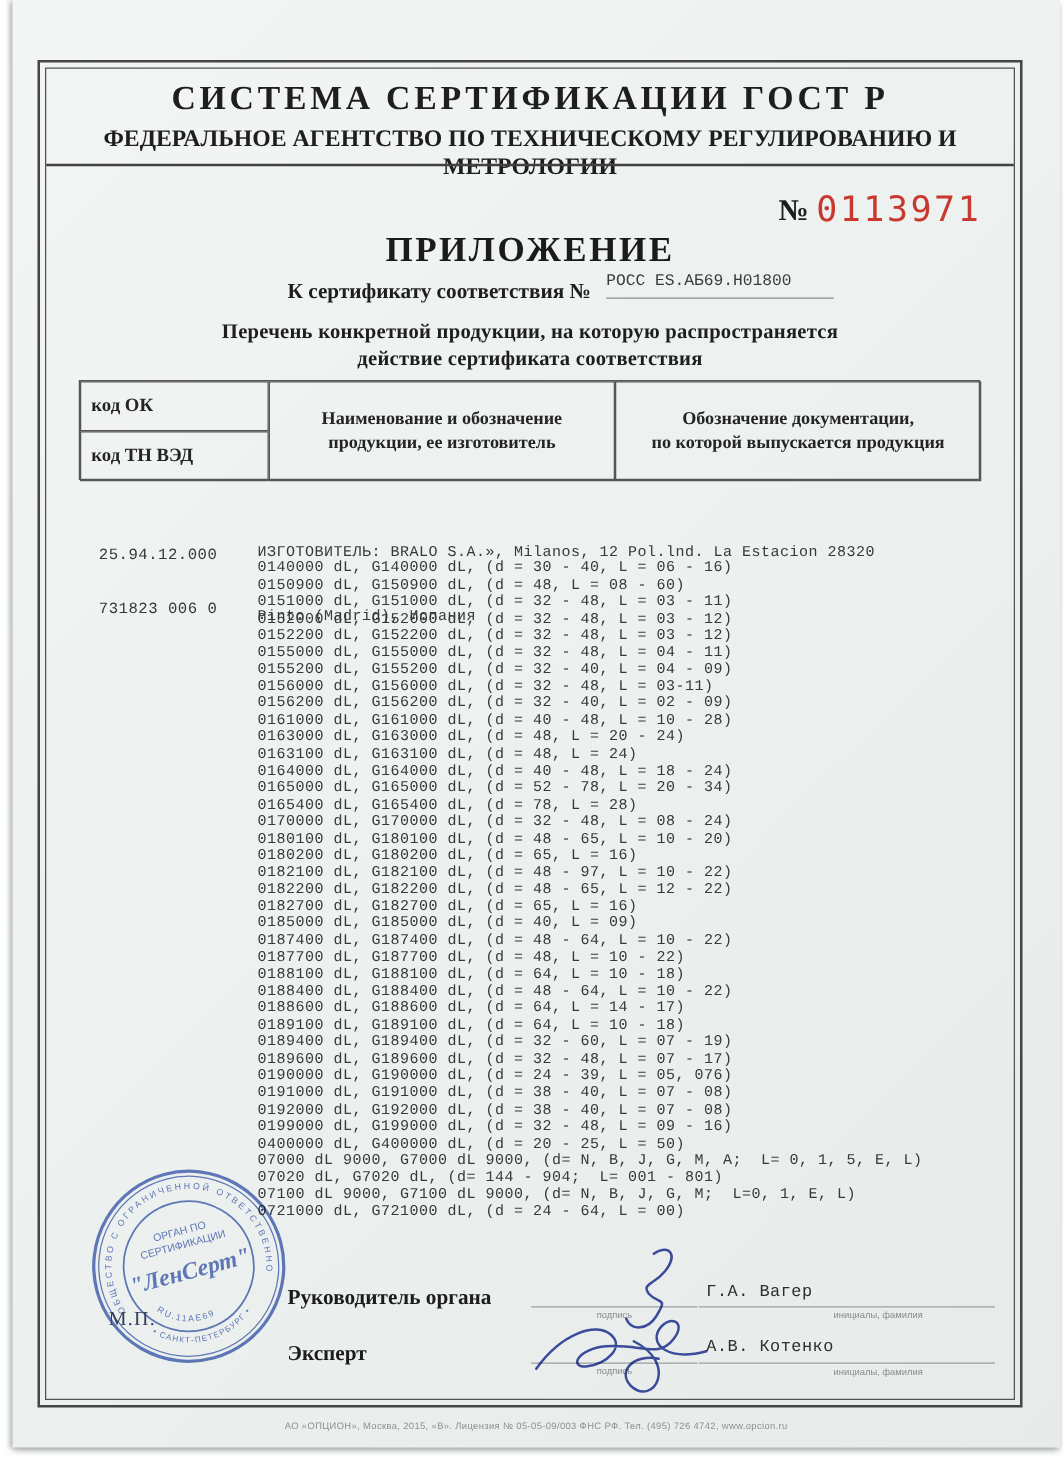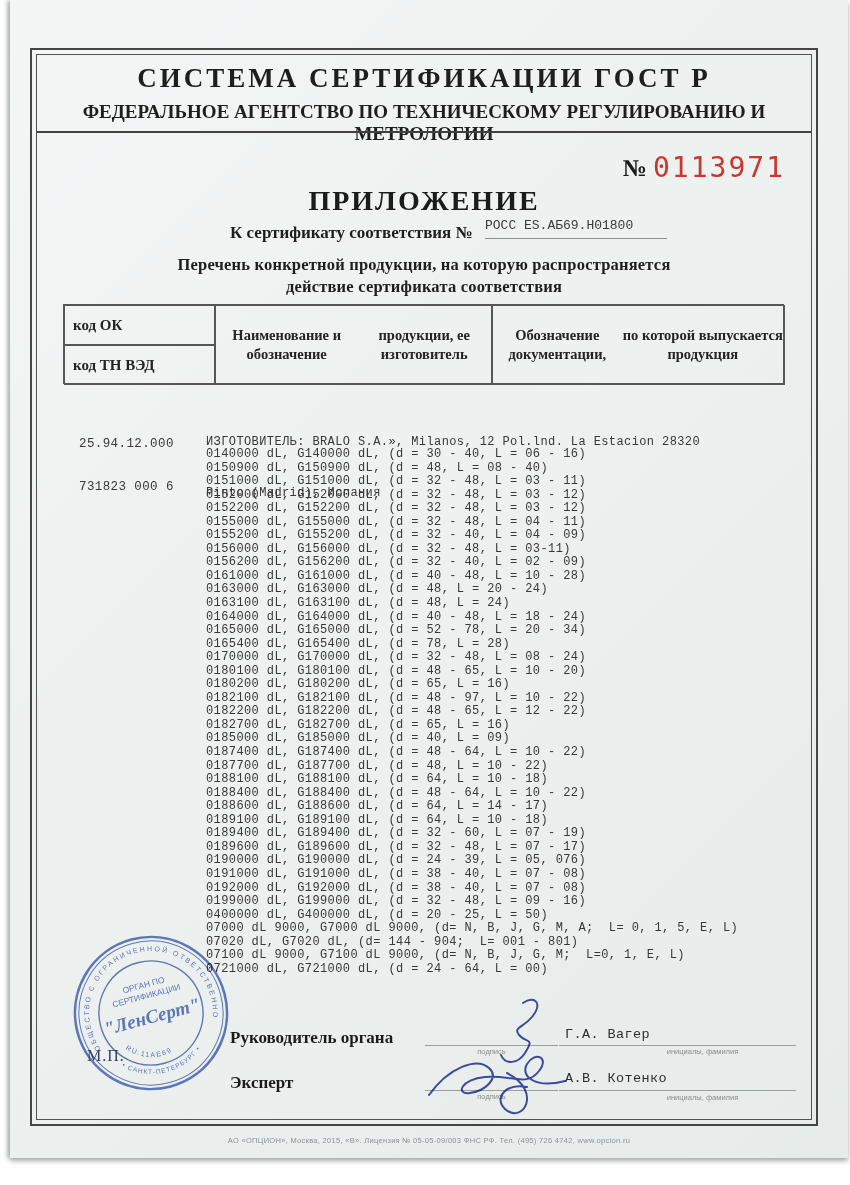--- a/index.html
+++ b/index.html
@@ -38,21 +38,21 @@
   .cert-no { font-family: "Liberation Mono", monospace; font-size: 13px; color: #3a3a3a; white-space: pre; }
 
   .desc { font-weight: bold; font-size: 16.5px; letter-spacing: .2px; color: #1e1e1e; }
 
   
   .tbl { display: grid; grid-template-columns: 151px 277px 293px; grid-template-rows: 40px 40px;
          width: 721px; height: 80px; border: 1px solid #565656; }
   .tbl .cell { border: 1px solid #565656; font-size: 15px; font-weight: bold; color: #242424;
                display: flex; align-items: center; }
   .tbl .c1 { padding-left: 8px; }
-  .tbl .span2 { grid-row: 1 / 3; flex-direction: row; justify-content: center;
+  .tbl .span2 { grid-row: 1 / 3; flex-direction: column; justify-content: center;
                 text-align: center; font-size: 14.5px; line-height: 19px; }
 
   .mono { font-family: "Liberation Mono", monospace; color: #383838; }
   .mfr  { font-size: 12px; line-height: 17px; white-space: pre; letter-spacing: .4px; }
   .code { font-size: 12.5px; letter-spacing: .4px; }
   .products div { font-size: 12px; line-height: 13.55px; white-space: pre; letter-spacing: .4px; }
 
   .sig-label { font-weight: bold; font-size: 17px; color: #1c1c1c; white-space: nowrap; }
   .sig-line  { border-top: 1px solid #9aa09f; height: 0; }
   .sig-cap   { font-family: "Liberation Sans", sans-serif; font-size: 7.5px; color: #8b8b8b;
@@ -111,25 +111,25 @@
             <span>код ТН ВЭД</span>
           </div>
         </div>
 
         <div class="abs mono mfr" style="left:169px; top:345px">
           <div>ИЗГОТОВИТЕЛЬ: BRALO S.A.», Milanos, 12 Pol.lnd. La Estacion 28320</div>
           <div>Pinto (Madrid), Испания</div>
         </div>
 
         <div class="abs mono code" style="left:42px; top:382px">25.94.12.000</div>
-        <div class="abs mono code" style="left:42px; top:425px">731823 000 6</div>
+        <div class="abs mono code" style="left:42px; top:425px">731823 006 0</div>
 
         <div class="abs mono products" style="left:169px; top:393px">
             <div>0140000 dL, G140000 dL, (d = 30 - 40, L = 06 - 16)</div>
-            <div>0150900 dL, G150900 dL, (d = 48, L = 08 - 40)</div>
+            <div>0150900 dL, G150900 dL, (d = 48, L = 08 - 60)</div>
             <div>0151000 dL, G151000 dL, (d = 32 - 48, L = 03 - 11)</div>
             <div>0152000 dL, G152000 dL, (d = 32 - 48, L = 03 - 12)</div>
             <div>0152200 dL, G152200 dL, (d = 32 - 48, L = 03 - 12)</div>
             <div>0155000 dL, G155000 dL, (d = 32 - 48, L = 04 - 11)</div>
             <div>0155200 dL, G155200 dL, (d = 32 - 40, L = 04 - 09)</div>
             <div>0156000 dL, G156000 dL, (d = 32 - 48, L = 03-11)</div>
             <div>0156200 dL, G156200 dL, (d = 32 - 40, L = 02 - 09)</div>
             <div>0161000 dL, G161000 dL, (d = 40 - 48, L = 10 - 28)</div>
             <div>0163000 dL, G163000 dL, (d = 48, L = 20 - 24)</div>
             <div>0163100 dL, G163100 dL, (d = 48, L = 24)</div>

